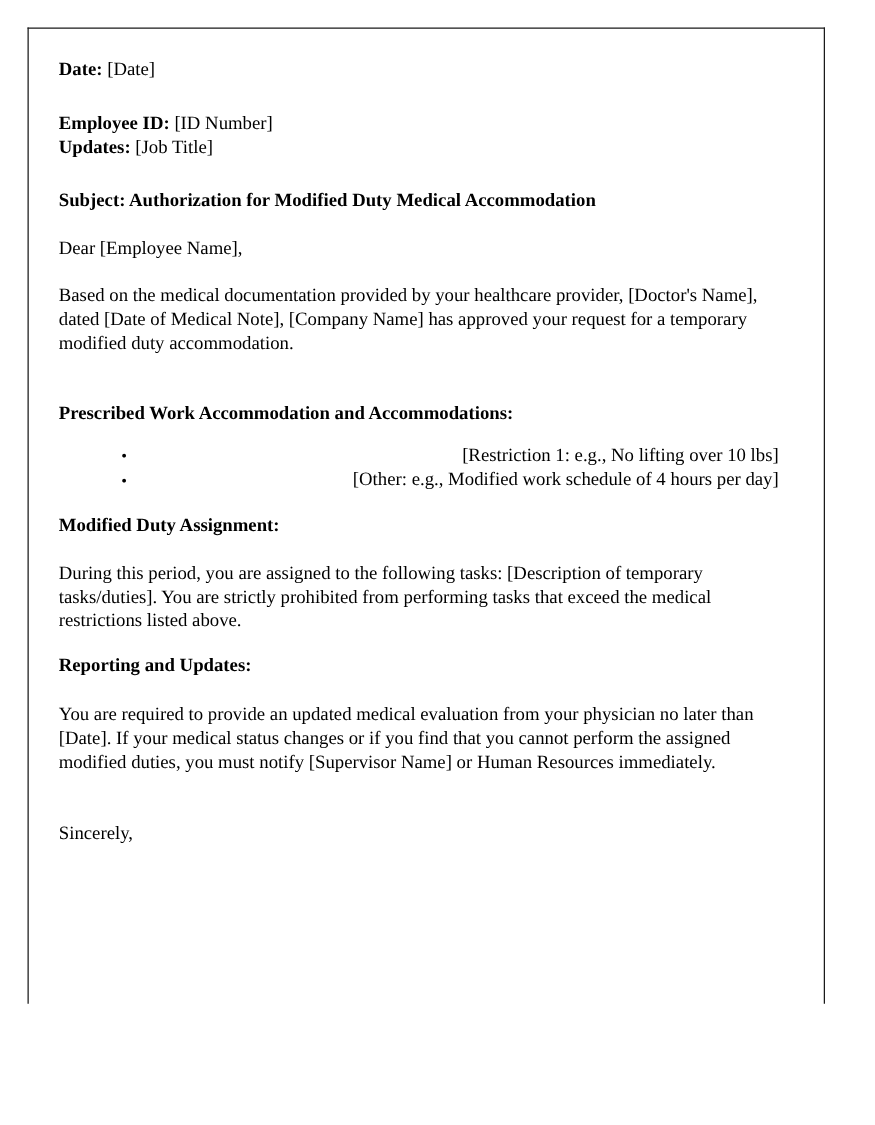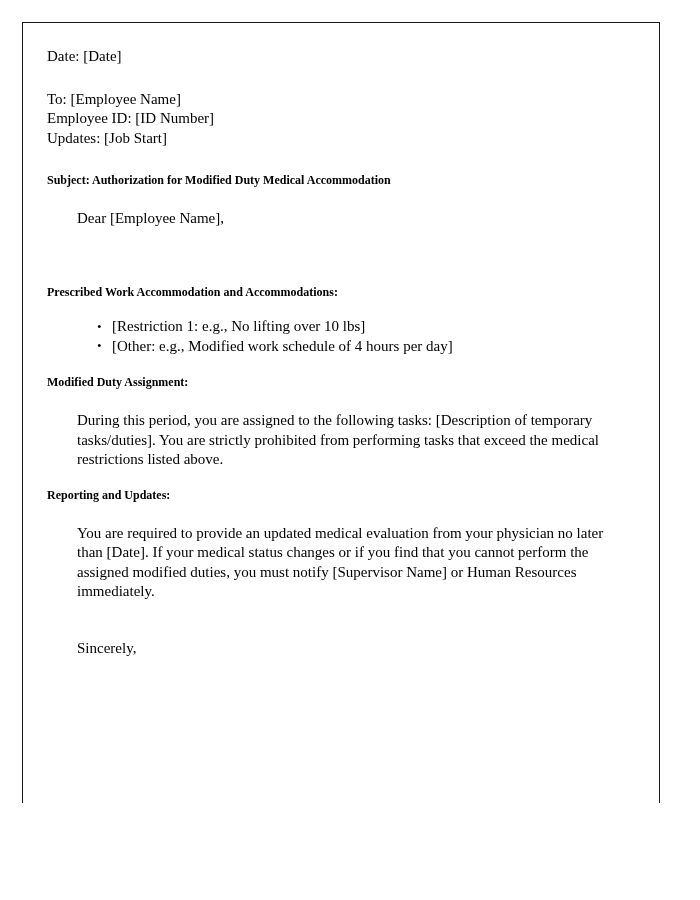--- a/index.html
+++ b/index.html
@@ -38,46 +38,46 @@
   .line,
   .para {
     font-size: 15px;
     line-height: 19.2px;
     margin: 0;
     text-align: left;
   }
 
   .para {
     max-width: 580px;
-    margin-left: 30px;
   }
 
   .bold-label {
-    font-weight: normal;
+    font-weight: bold;
   }
 
   .heading {
-    font-size: 12px;
+    font-size: 15px;
     line-height: 19.2px;
     font-weight: bold;
     margin: 0;
   }
 
   
   .gap-date   { height: 24px; }
   .gap-block  { height: 23px; }
   .gap-para   { height: 19px; }
   .gap-small  { height: 17px; }
   .gap-list   { height: 15px; }
 
   
   ul.restrictions {
     margin: 0;
     padding: 0 0 0 50px;
     list-style: none;
+    text-align: right;
   }
   ul.restrictions li {
     font-size: 15px;
     line-height: 19.4px;
     position: relative;
     padding-left: 15px;
   }
   ul.restrictions li::before {
     content: "\2022";
     position: absolute;
@@ -94,43 +94,40 @@
 
     <p class="line">
       <span class="bold-label">Date:</span>
       <span>[Date]</span>
     </p>
 
     <div class="gap-date"></div>
 
     <div>
       <p class="line">
-        <span class="bold-label">To:</span>
-        <span>[Employee Name]</span>
-      </p>
-      <p class="line">
         <span class="bold-label">Employee ID:</span>
         <span>[ID Number]</span>
       </p>
       <p class="line">
         <span class="bold-label">Updates:</span>
-        <span>[Job Start]</span>
+        <span>[Job Title]</span>
       </p>
     </div>
 
     <div class="gap-block"></div>
 
     <p class="heading">Subject: Authorization for Modified Duty Medical Accommodation</p>
 
     <div class="gap-para"></div>
 
     <p class="para">Dear [Employee Name],</p>
 
     <div class="gap-para"></div>
 
+    <p class="para">Based on the medical documentation provided by your healthcare provider, [Doctor's Name], dated [Date of Medical Note], [Company Name] has approved your request for a temporary modified duty accommodation.</p>
 
     <div class="gap-para"></div>
 
 
     <div class="gap-small"></div>
 
     <p class="heading">Prescribed Work Accommodation and Accommodations:</p>
 
     <div class="gap-list"></div>
 

